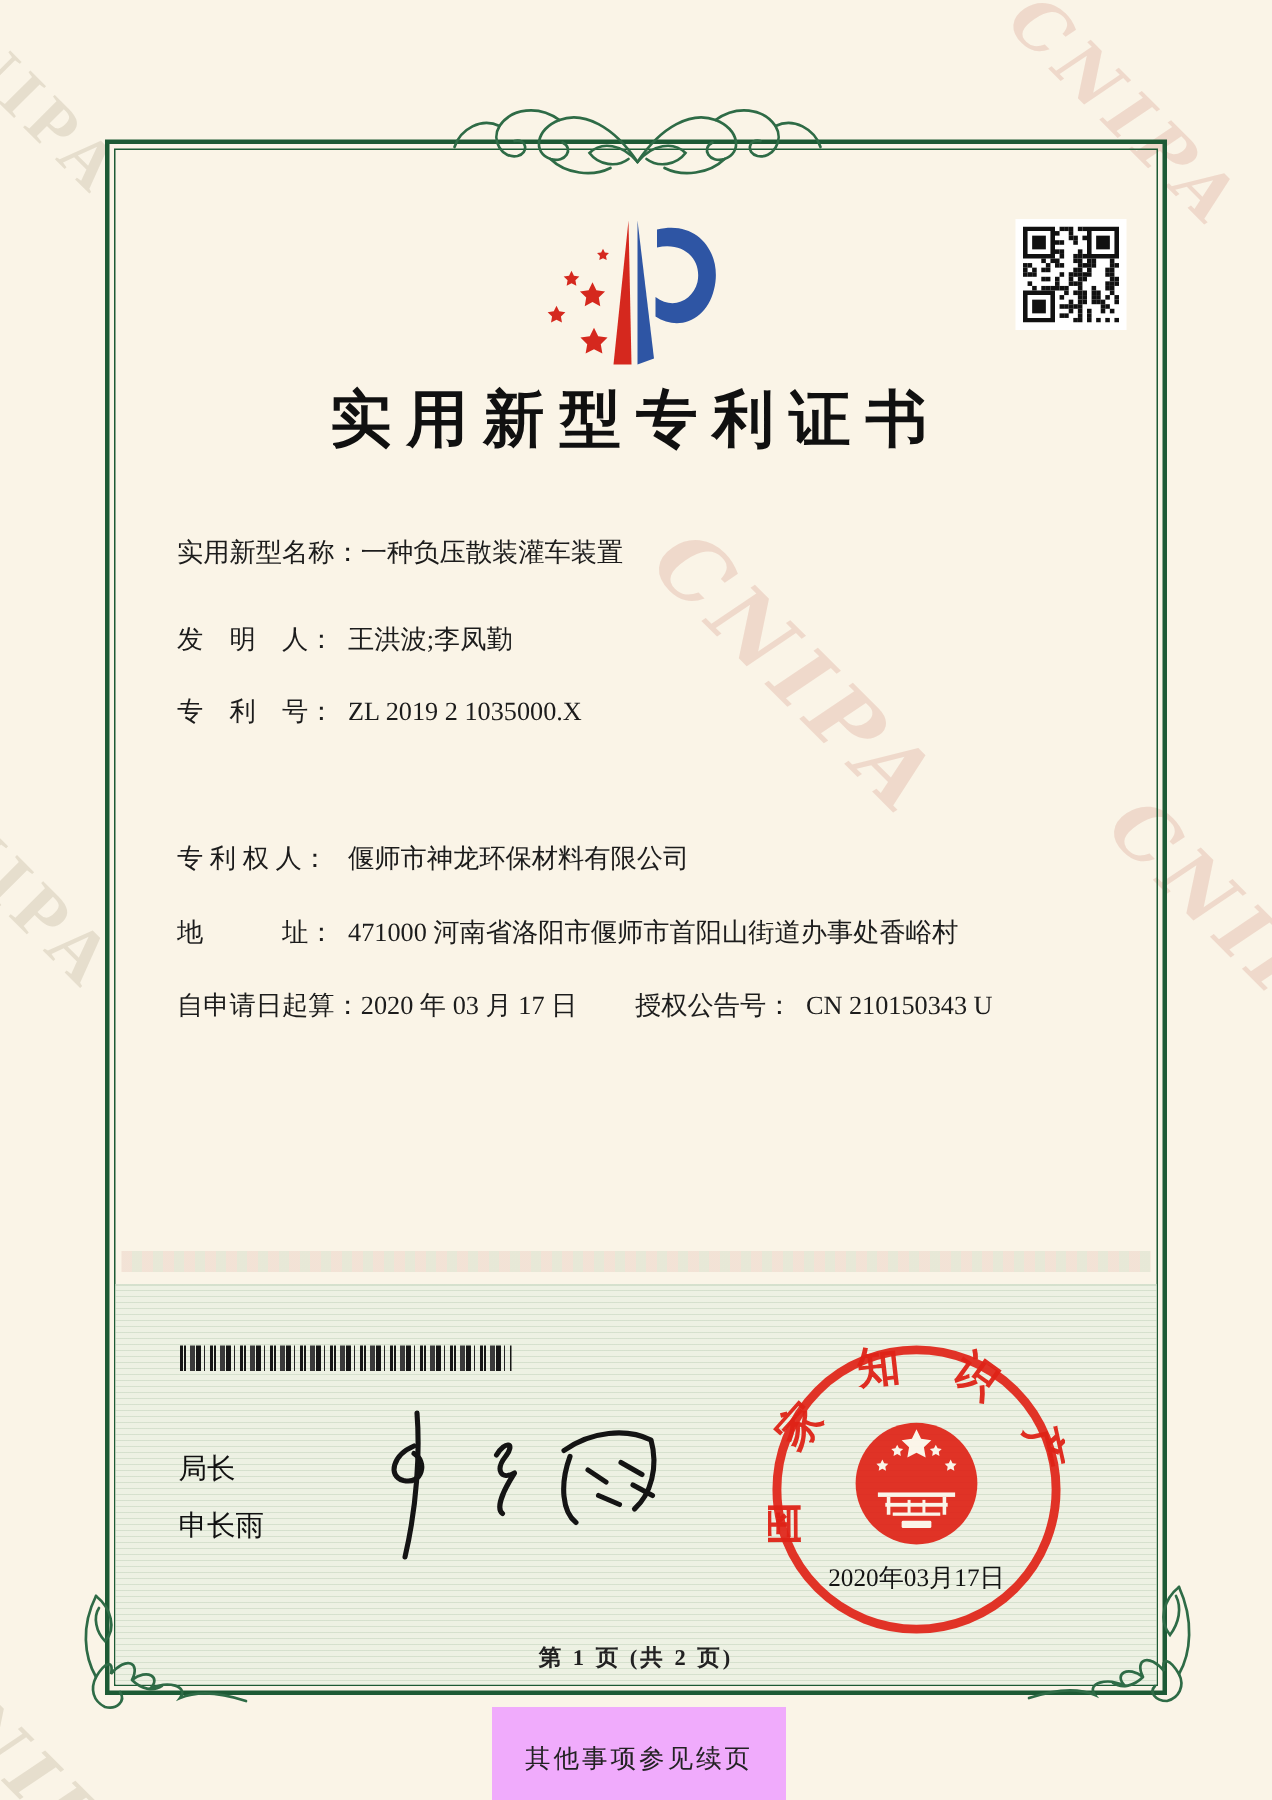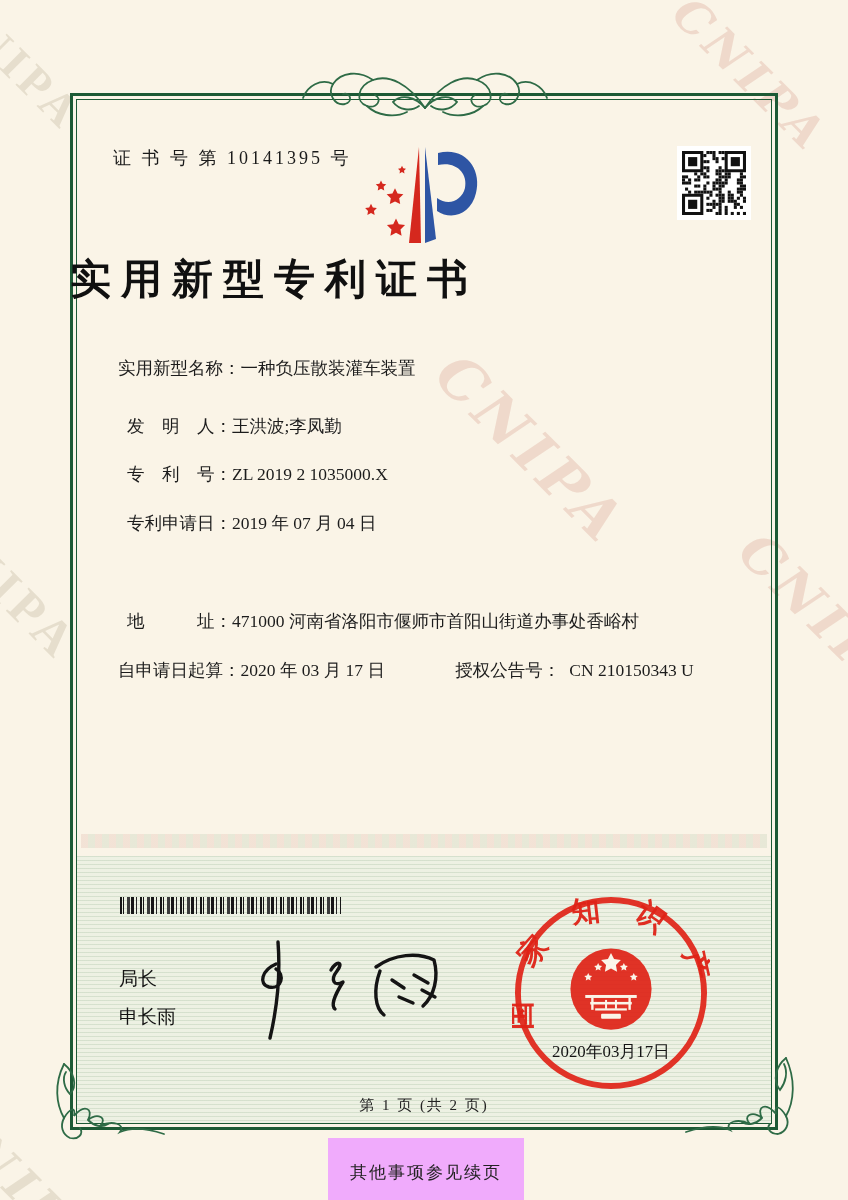--- a/index.html
+++ b/index.html
@@ -44,47 +44,47 @@
   }
   .ornament{position:absolute;pointer-events:none;}
   .orn-top{left:299px;top:66px;width:252px;height:54px;}
   .orn-bl{left:50px;top:1060px;width:118px;height:82px;}
   .orn-br{left:682px;top:1052px;width:118px;height:90px;}
   
   .cert-no{position:absolute;left:113px;top:146px;font-size:18px;letter-spacing:3px;color:#1b1b1b;}
   .logo{position:absolute;left:350px;top:140px;width:132px;height:114px;}
   .qr{position:absolute;left:677px;top:146px;width:74px;height:74px;background:#fff;padding:5px;box-sizing:border-box;}
   .doc-title{
-    position:absolute;left:70px;width:708px;top:252px;text-align:left;
+    position:absolute;left:70px;width:708px;top:252px;text-align:center;
     font-size:41px;font-weight:bold;letter-spacing:10px;color:#101010;
   }
   
   .field{position:absolute;left:118px;width:648px;font-size:17.5px;color:#1c1c1c;white-space:nowrap;}
-  .field .lab{display:inline-block;min-width:114px;text-align:right;}
-  .field .lab2{display:inline-block;min-width:114px;margin-left:66px;}
+  .field .lab{display:inline-block;min-width:114px;}
+  .field .lab2{display:inline-block;min-width:114px;margin-left:34px;}
   .f1{top:356px;} .f2{top:414px;} .f3{top:462px;} .f4{top:511px;}
   .f5{top:560px;} .f6{top:609px;} .f7{top:658px;}
   
   .legal{position:absolute;left:118px;top:693px;width:642px;font-size:17px;line-height:25px;color:#2b2b2b;}
   .legal p{margin:0;text-indent:2em;text-align:justify;}
   
   .barcode{
     position:absolute;left:120px;top:897px;width:221px;height:17px;
     background:repeating-linear-gradient(90deg,
       #161616 0 2px, rgba(0,0,0,0) 2px 3px,
       #161616 3px 4px, rgba(0,0,0,0) 4px 7px,
       #3a3a3a 7px 10px, rgba(0,0,0,0) 10px 11px,
       #161616 11px 14px, rgba(0,0,0,0) 14px 16px,
       #242424 16px 17px, rgba(0,0,0,0) 17px 20px);
   }
   .director-title{position:absolute;left:119px;top:966px;font-size:19px;font-family:"Liberation Sans","DejaVu Sans",sans-serif;color:#111;text-align:center;}
   .director-name{position:absolute;left:119px;top:1004px;font-size:19px;font-family:Liberation Serif, serif;color:#111;}
   .signature{position:absolute;left:236px;top:938px;width:212px;height:108px;}
   .seal{position:absolute;left:512px;top:894px;width:198px;height:198px;}
-  .page-no{position:absolute;left:70px;width:708px;top:1096px;text-align:center;font-size:15px;letter-spacing:2px;color:#222;}
+  .page-no{position:absolute;left:70px;width:708px;top:1096px;text-align:center;font-size:15px;letter-spacing:2px;color:#222;font-weight:bold;}
   .cont-note{
     position:absolute;left:328px;top:1138px;width:196px;
     background:#f0abfc;padding:23px 0;text-align:center;
     font-size:17px;letter-spacing:2px;color:#222;
   }
   svg{display:block;}
 </style>
 </head>
 <body>
 
@@ -133,21 +133,20 @@
 
   <svg class="ornament orn-br" viewBox="0 0 118 90">
     <g stroke="#2e6b46" fill="none" stroke-width="1.8" stroke-linecap="round" transform="translate(118,0) scale(-1,1)">
       <path d="M14,6 C4,28 6,50 14,64 C20,54 26,52 24,62 C34,50 44,54 38,66 C48,58 58,64 50,72 C62,66 76,70 70,78 C84,72 102,76 114,80"></path>
       <path d="M14,6 C24,14 28,28 20,38 C14,30 12,20 16,12"></path>
       <path d="M14,64 C10,72 14,80 22,82 C30,82 34,76 30,72"></path>
       <path d="M38,66 C44,72 52,74 58,70"></path>
     </g>
   </svg>
 
-  <div class="cert-no">证 书 号 第 10141395 号</div>
 
   <svg class="logo" viewBox="0 0 132 114">
     <g fill="#d5281e">
       <use href="#st" transform="translate(52,30) scale(0.42)"></use>
       <use href="#st" transform="translate(31,46) scale(0.55)"></use>
       <use href="#st" transform="translate(45,57) scale(0.88)"></use>
       <use href="#st" transform="translate(21,70) scale(0.62)"></use>
       <use href="#st" transform="translate(46,88) scale(0.95)"></use>
     </g>
     <polygon points="69,7 59,103 71,103" fill="#d5281e"></polygon>
@@ -303,22 +302,22 @@
 
   <div class="field f1">
     <span class="lab">实用新型名称：</span><span>一种负压散装灌车装置</span>
   </div>
   <div class="field f2">
     <span class="lab">发　明　人：</span><span>王洪波;李凤勤</span>
   </div>
   <div class="field f3">
     <span class="lab">专　利　号：</span><span>ZL 2019 2 1035000.X</span>
   </div>
-  <div class="field f4">
-    <span class="lab">专利申请日：</span><span>2019 年 07 月 04 日</span>
+  <div class="field f5">
+    <span class="lab">专 利 权 人：</span><span>偃师市神龙环保材料有限公司</span>
   </div>
   <div class="field f6">
     <span class="lab">地　　　址：</span><span>471000 河南省洛阳市偃师市首阳山街道办事处香峪村</span>
   </div>
   <div class="field f7">
     <span class="lab">自申请日起算：</span><span>2020 年 03 月 17 日</span>
     <span class="lab2">授权公告号：</span><span>CN 210150343 U</span>
   </div>
 
 

